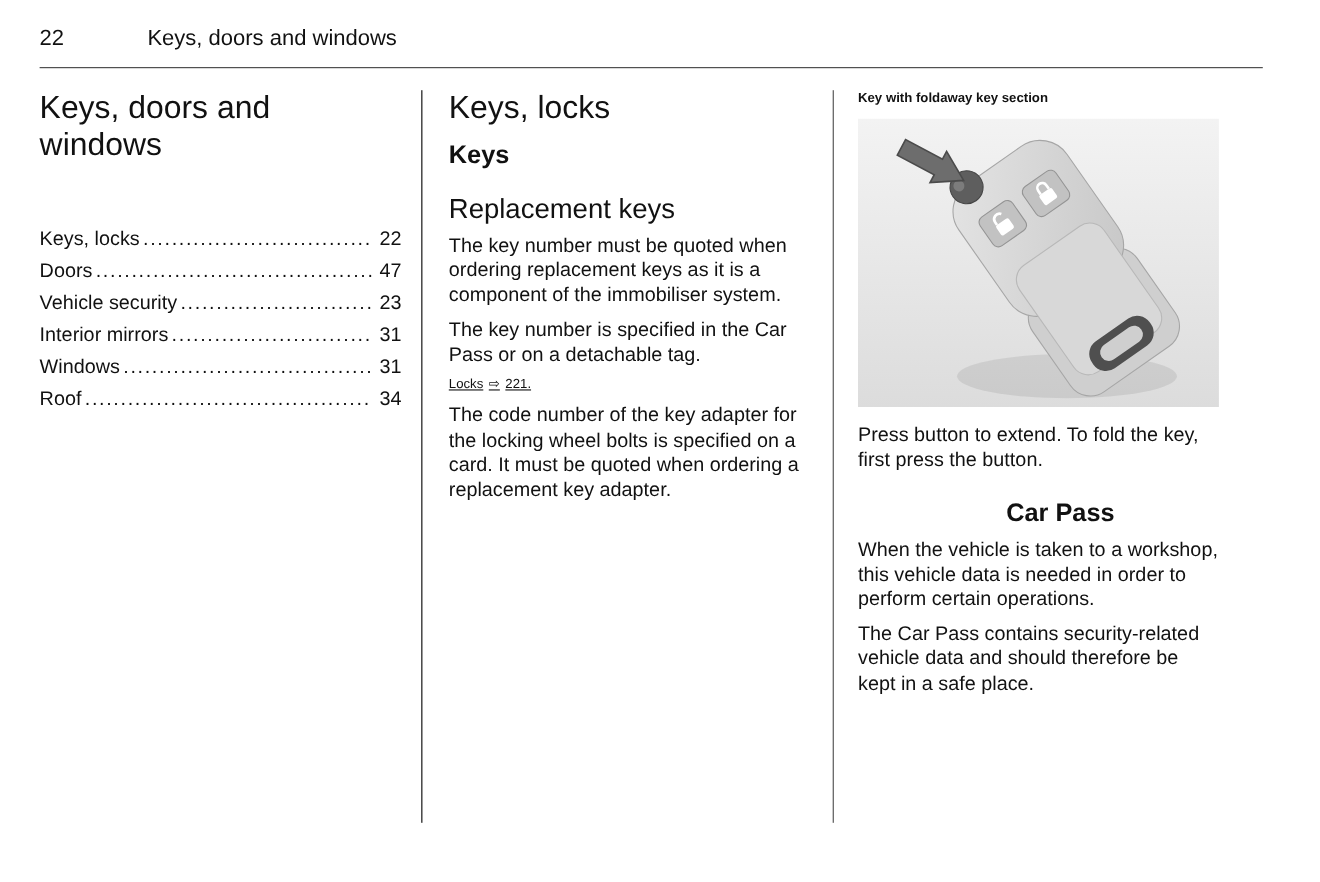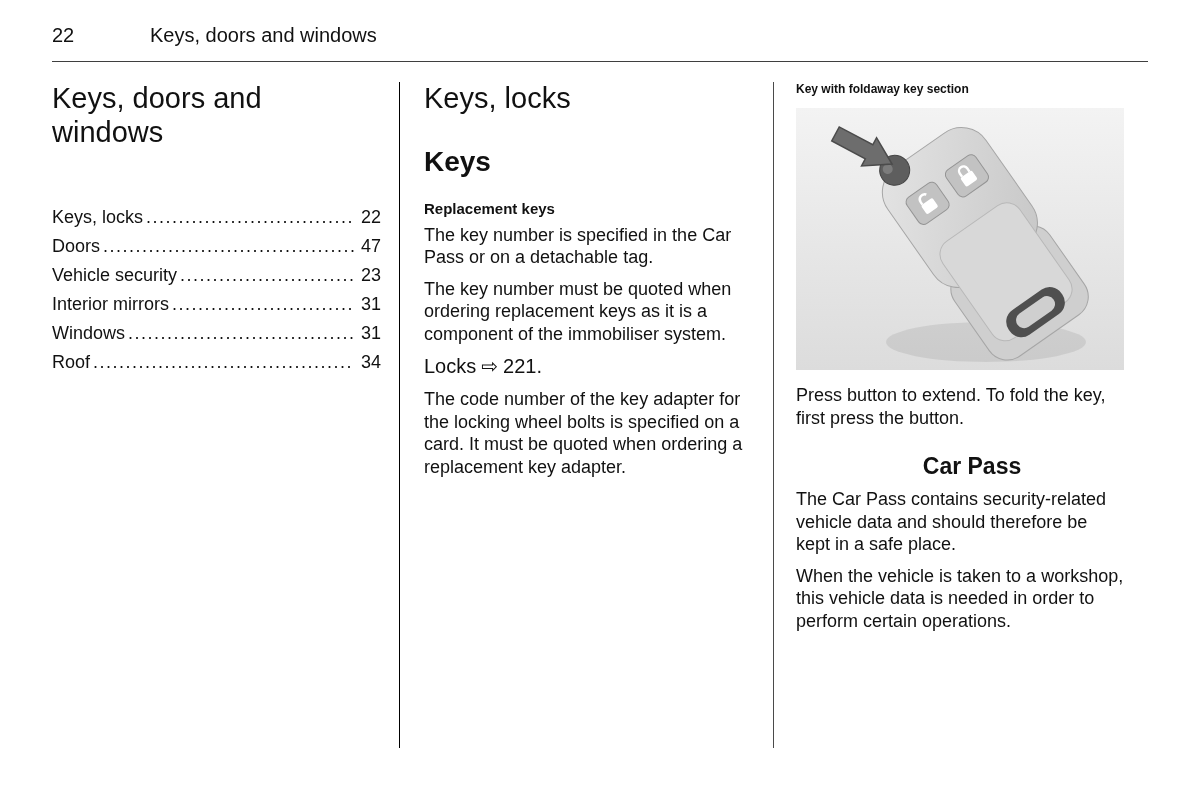--- a/index.html
+++ b/index.html
@@ -3,45 +3,45 @@
 <meta charset="utf-8">
 <style>
   * { margin: 0; padding: 0; box-sizing: border-box; }
   html, body {
     width: 1200px; height: 802px;
     background: #ffffff;
     font-family: "Liberation Sans", sans-serif;
     color: #111111;
     overflow: hidden;
   }
-  .page { width: 1200px; height: 802px; padding: 24px 52px 0 52px; }
+  .page { width: 1200px; height: 802px; padding: 24px 52px 0 36px; }
 
   
   .header { display: flex; align-items: baseline; font-size: 20px; }
   .page-num { width: 98px; }
   .header-rule { border: none; border-top: 1.5px solid #3f3f3f; margin-top: 14px; }
 
   
   .columns { display: flex; margin-top: 20px; height: 666px; }
   .col1 { width: 348px; padding-right: 18px; border-right: 1px solid #000000; }
   .col2 { width: 374px; padding: 0 18px 0 24px; border-right: 1px solid #4a4a4a; }
   .col3 { flex: 1; padding-left: 22px; }
 
   h1.big-title { font-size: 29px; font-weight: 400; line-height: 1.16; }
   h1.big-title .line { display: block; }
   .col2 h1.big-title { margin-bottom: 0; }
 
-  h2.sub-title { font-size: 28px; font-weight: 700; margin-top: 30px; }
-  h3.topic-title { font-size: 15px; font-weight: 700; margin-top: 22px; margin-bottom: 7px; }
+  h2.sub-title { font-size: 23px; font-weight: 700; margin-top: 11px; }
+  h3.topic-title { font-size: 25px; font-weight: 400; margin-top: 22px; margin-bottom: 7px; }
   h3.figure-title { font-size: 12px; font-weight: 700; }
   h2.carpass-title { font-size: 23px; font-weight: 700; margin-top: 24px; margin-bottom: 8px; text-align: center; }
 
   p.body { font-size: 18px; line-height: 1.25; margin-bottom: 9px; max-width: 332px; }
   .col3 p.body { max-width: 330px; }
-  p.ref-line { font-size: 20px; line-height: 1.25; margin-bottom: 9px; }
+  p.ref-line { font-size: 12px; line-height: 1.25; margin-bottom: 9px; text-decoration: underline; }
   .ref-arrow { margin: 0 5px; }
 
   
   .toc { margin-top: 58px; }
   .toc-row { display: flex; align-items: baseline; font-size: 18px; line-height: 1.22; margin-bottom: 7px; }
   .toc-label { white-space: nowrap; }
   .toc-dots { flex: 1; overflow: hidden; white-space: nowrap; margin: 0 3px; min-width: 0; }
   .toc-dots::after {
     content: "........................................................................................";
     letter-spacing: 1.5px; color: #111;
@@ -105,22 +105,22 @@
           <span class="toc-dots"></span>
           <span class="toc-page">34</span>
         </div>
       </nav>
     </section>
 
     <section class="col2">
       <h1 class="big-title">Keys, locks</h1>
       <h2 class="sub-title">Keys</h2>
       <h3 class="topic-title">Replacement keys</h3>
+      <p class="body">The key number must be quoted when ordering replacement keys as it is a component of the immobiliser system.</p>
       <p class="body">The key number is specified in the Car Pass or on a detachable tag.</p>
-      <p class="body">The key number must be quoted when ordering replacement keys as it is a component of the immobiliser system.</p>
       <p class="ref-line">
         <span>Locks</span><span class="ref-arrow">⇨</span><span>221.</span>
       </p>
       <p class="body">The code number of the key adapter for the locking wheel bolts is specified on a card. It must be quoted when ordering a replacement key adapter.</p>
     </section>
 
     <section class="col3">
       <h3 class="figure-title">Key with foldaway key section</h3>
 
       <figure class="key-figure">
@@ -164,18 +164,18 @@
 
           <g transform="translate(96 56) rotate(28)">
             <polygon points="0,0 -26,-16 -26,-8 -64,-8 -64,8 -26,8 -26,16" fill="#6d6d6d" stroke="#4b4b4b" stroke-width="1.5"></polygon>
           </g>
         </svg>
       </figure>
 
       <p class="body figure-caption">Press button to extend. To fold the key, first press the button.</p>
 
       <h2 class="carpass-title">Car Pass</h2>
+      <p class="body">When the vehicle is taken to a workshop, this vehicle data is needed in order to perform certain operations.</p>
       <p class="body">The Car Pass contains security-related vehicle data and should therefore be kept in a safe place.</p>
-      <p class="body">When the vehicle is taken to a workshop, this vehicle data is needed in order to perform certain operations.</p>
     </section>
 
   </main>
 </div>
 
 </body></html>

